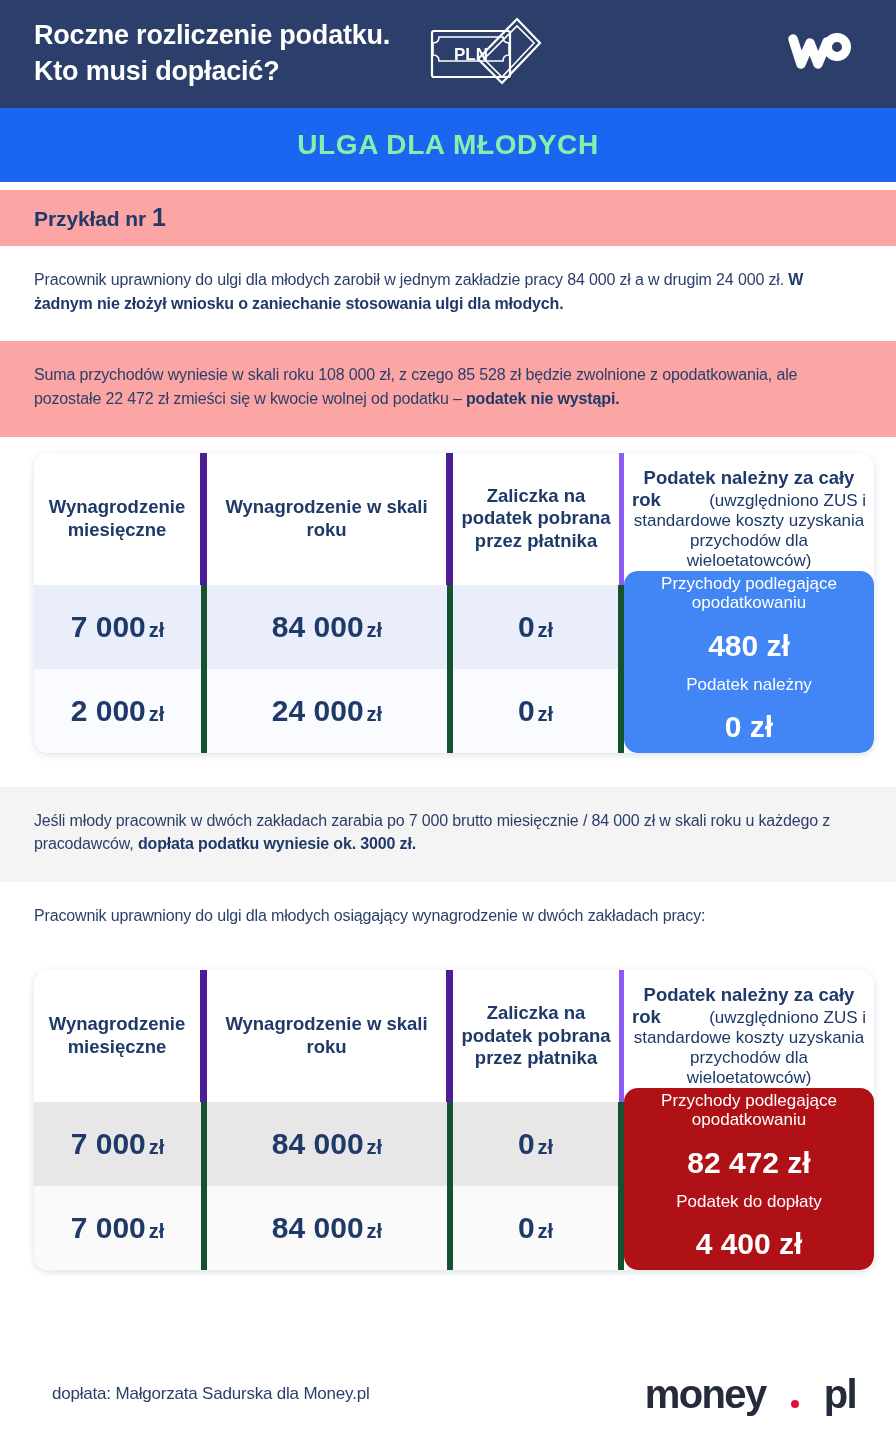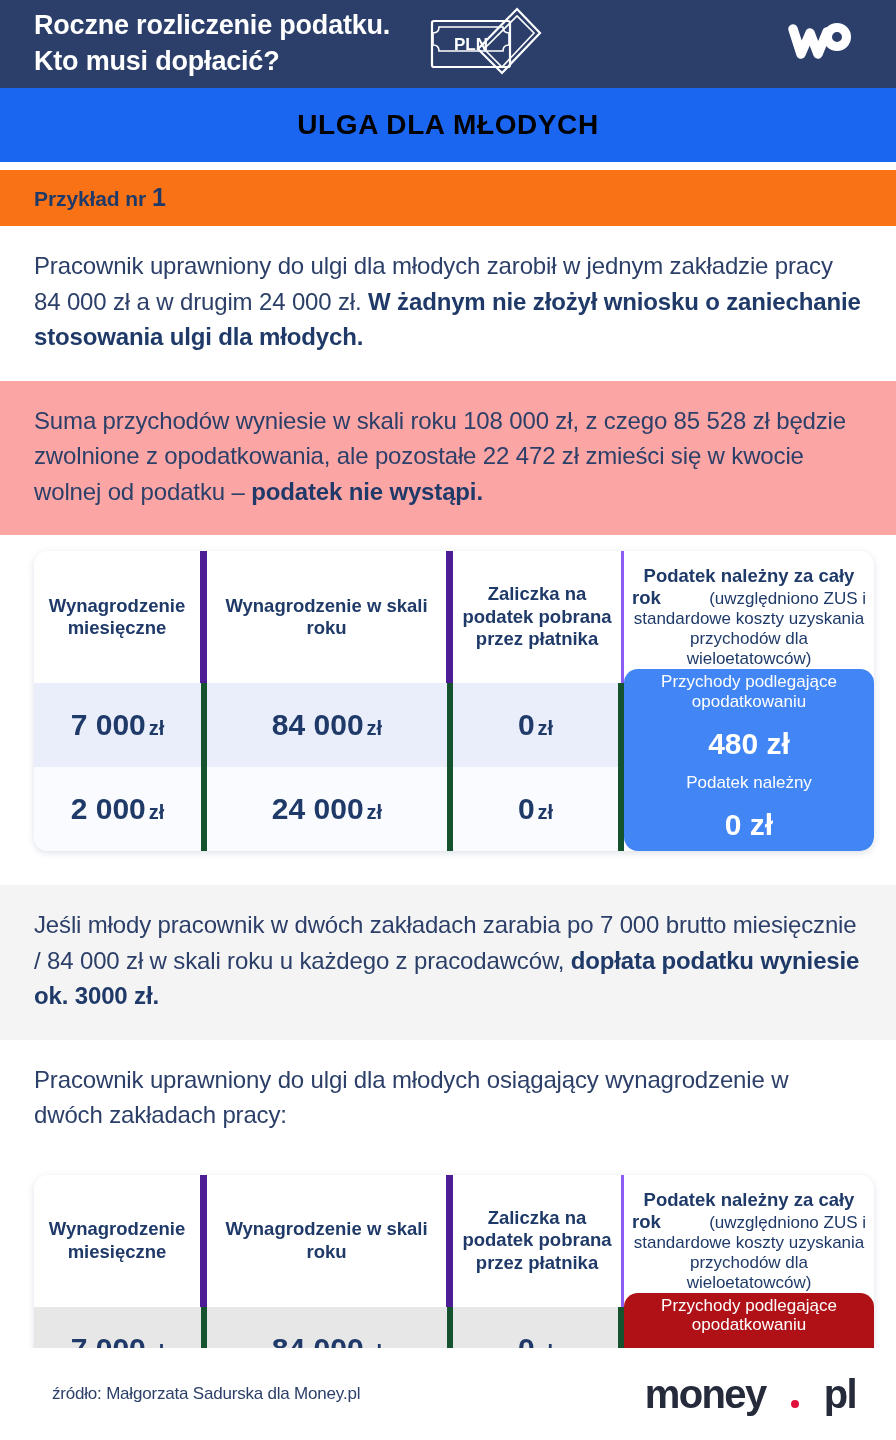--- a/index.html
+++ b/index.html
@@ -13,21 +13,21 @@
     position: relative;
     width: 896px;
     height: 1440px;
     overflow: hidden;
     background: #ffffff;
   }
 
   
   .header {
     position: relative;
-    height: 88px;
+    height: 108px;
     background: #2c3f6b;
     display: flex;
     align-items: center;
     padding: 0 34px;
   }
   .header-title {
     color: #ffffff;
     font-size: 27px;
     font-weight: bold;
     line-height: 1.32;
@@ -49,49 +49,49 @@
 
   
   .blue-bar {
     height: 74px;
     background: #1a66f0;
     display: flex;
     align-items: center;
     justify-content: center;
   }
   .blue-bar-text {
-    color: #000000;
+    color: #86efac;
     font-size: 28px;
     font-weight: bold;
     letter-spacing: 0.6px;
   }
   .thin-gap { height: 8px; background: #ffffff; }
 
   
   .band {
     padding: 13px 34px 14px 34px;
   }
-  .band-head-blue { background: #f97316; }
+  .band-head-blue { background: #fca5a5; }
   .band-body-white { background: #ffffff; }
   .band-body-blue  { background: #fca5a5; }
   .band-head-gray  { background: #e9e9ea; }
   .band-body-gray  { background: #f4f4f5; }
 
   .example-label {
     color: #1f3a68;
     font-size: 21px;
     font-weight: bold;
     letter-spacing: -0.1px;
   }
   .example-label .num {
     font-size: 25px;
   }
   .para {
     color: #2b3f68;
-    font-size: 24px;
+    font-size: 16px;
     line-height: 1.48;
     letter-spacing: -0.15px;
   }
   .para b { font-weight: bold; color: #1f3a68; }
 
   .sec-pad-1 { padding: 22px 34px 26px 34px; }
   .sec-pad-2 { padding: 22px 34px 26px 34px; }
 
   
   .table-wrap {
@@ -124,21 +124,21 @@
     position: relative;
   }
   .c1 { flex: 0 0 173px; }
   .c2 { flex: 0 0 246px; }
   .c3 { flex: 0 0 171px; }
   .c4 { flex: 1 1 auto; }
 
   .thead .c1, .thead .c2, .thead .c3 {
     border-right: 7px solid #4c1d95;
   }
-  .thead .c3 { border-right: 3px solid #8b5cf6; }
+  .thead .c3 { border-right: 5px solid #8b5cf6; }
 
   .th-text {
     font-size: 18.5px;
     font-weight: bold;
     line-height: 1.22;
   }
   .th-c4 {
     padding: 0 8px;
     line-height: 1.18;
   }
@@ -426,21 +426,21 @@
         <span class="hl-label">Przychody podlegające opodatkowaniu</span>
         <span class="hl-value">82 472 zł</span>
         <span class="hl-label">Podatek do dopłaty</span>
         <span class="hl-value last">4 400 zł</span>
       </div>
 
     </div>
   </div>
 
   <div class="footer">
-    <div class="source">źródło: Małgorzata Sadurska dla Money.pl</div>
+    <div class="source">dopłata: Małgorzata Sadurska dla Money.pl</div>
     <div class="money-logo">
       <span>money</span>
         <span class="dot"></span>
         <span>pl</span>
     </div>
   </div>
 
 </div>
 
 </body></html>

